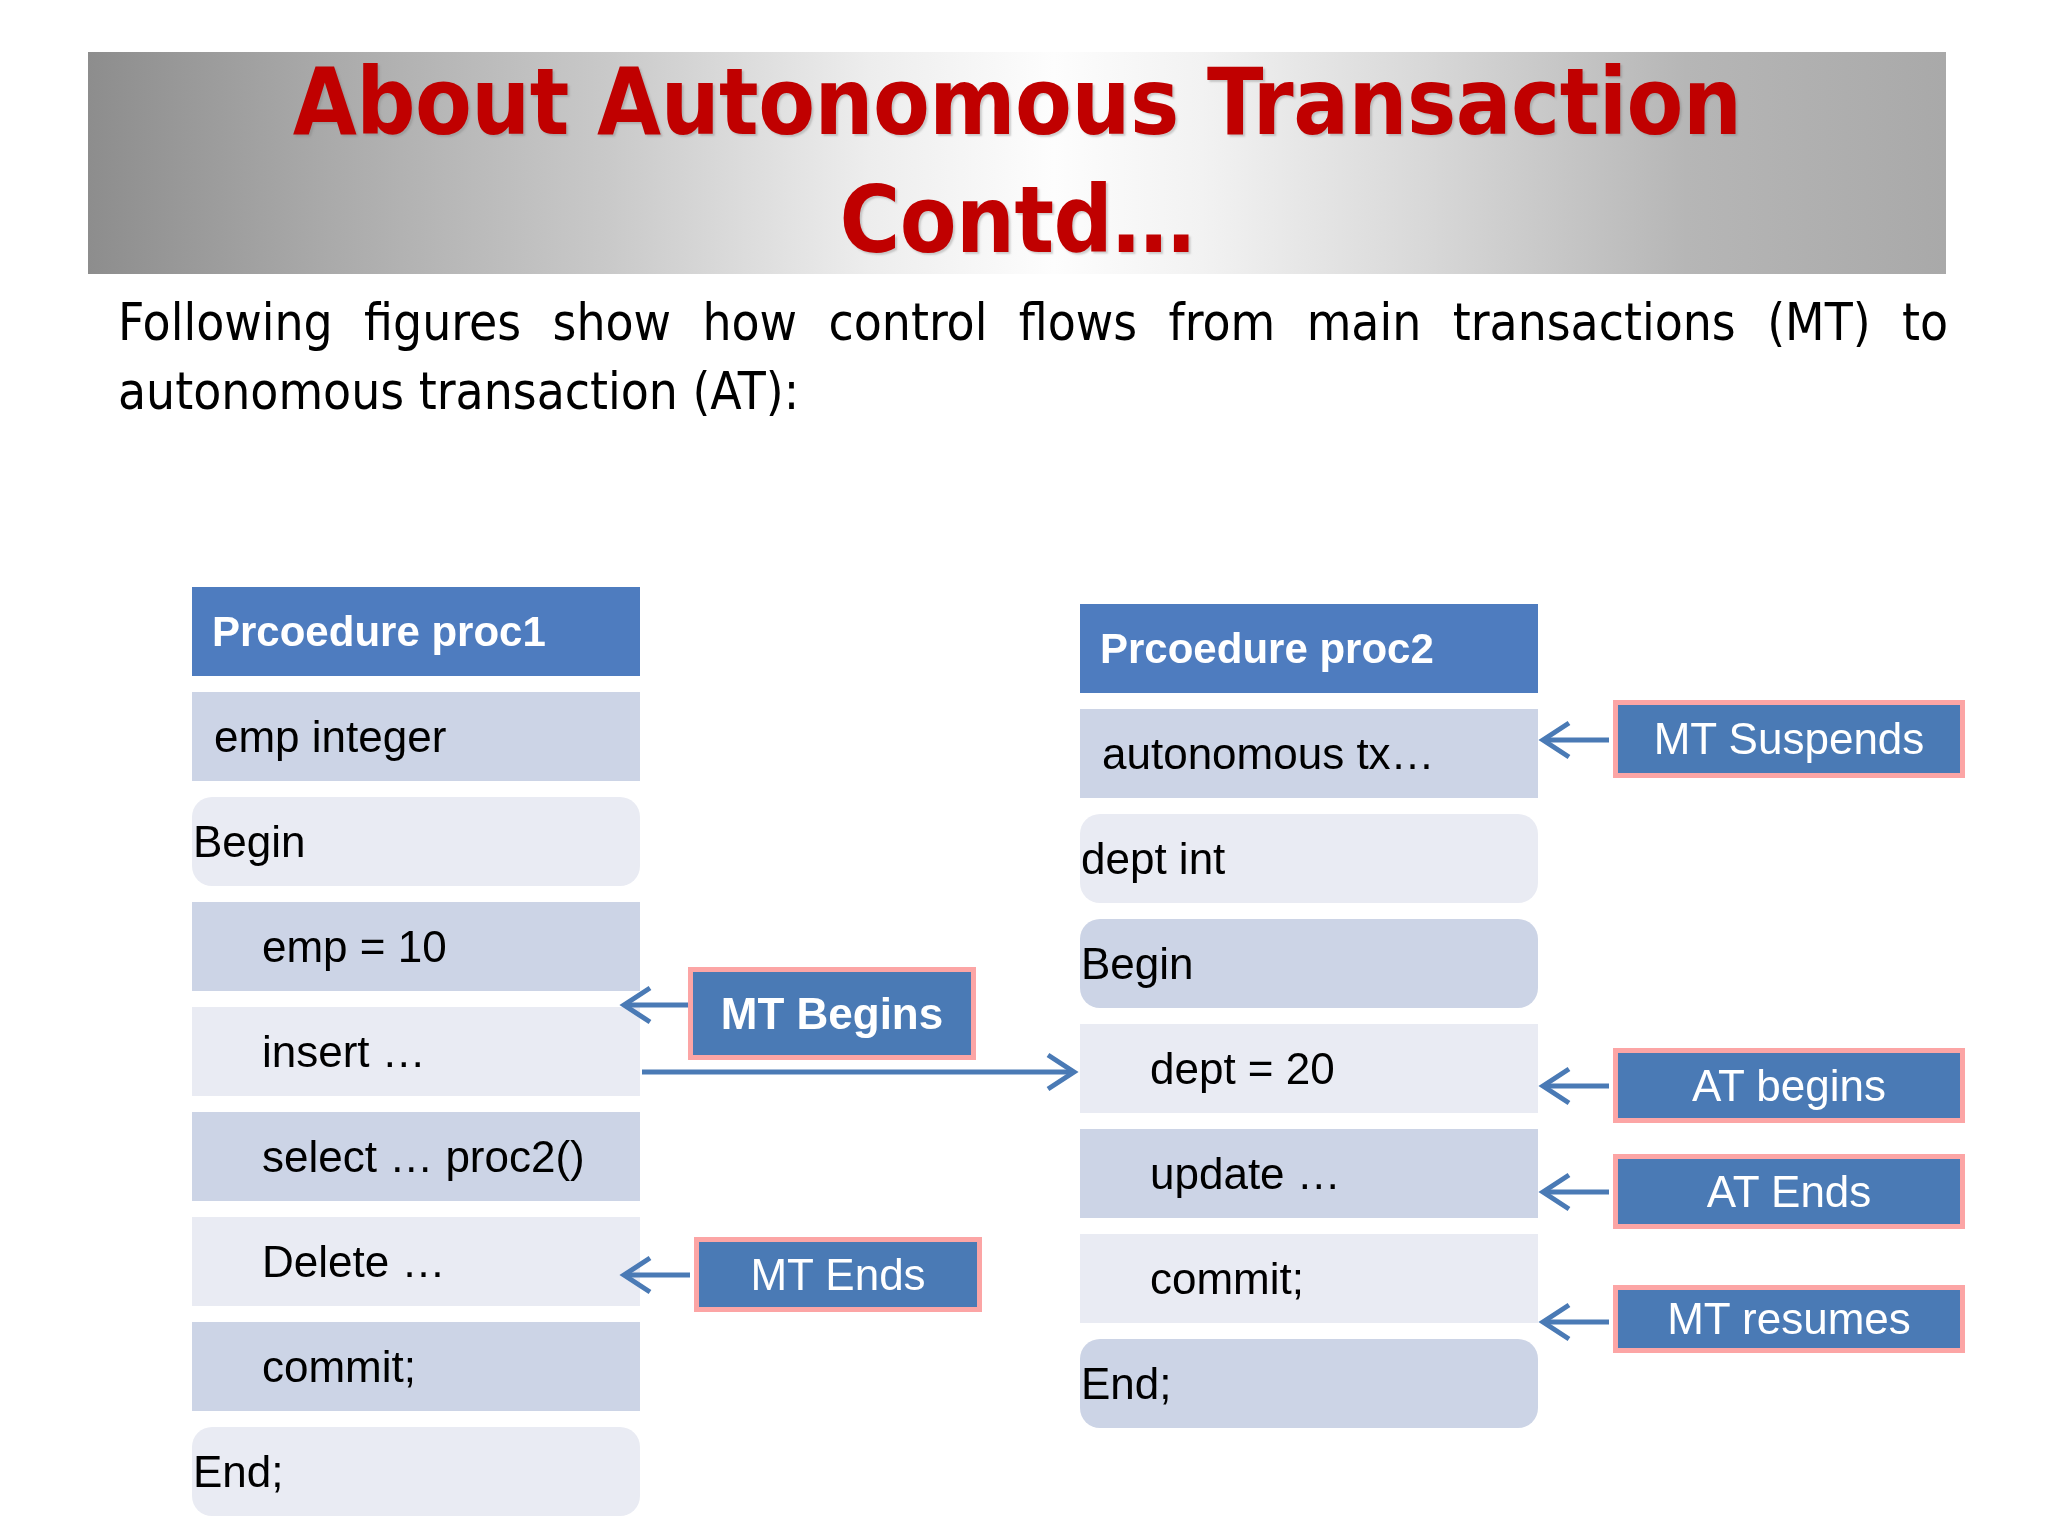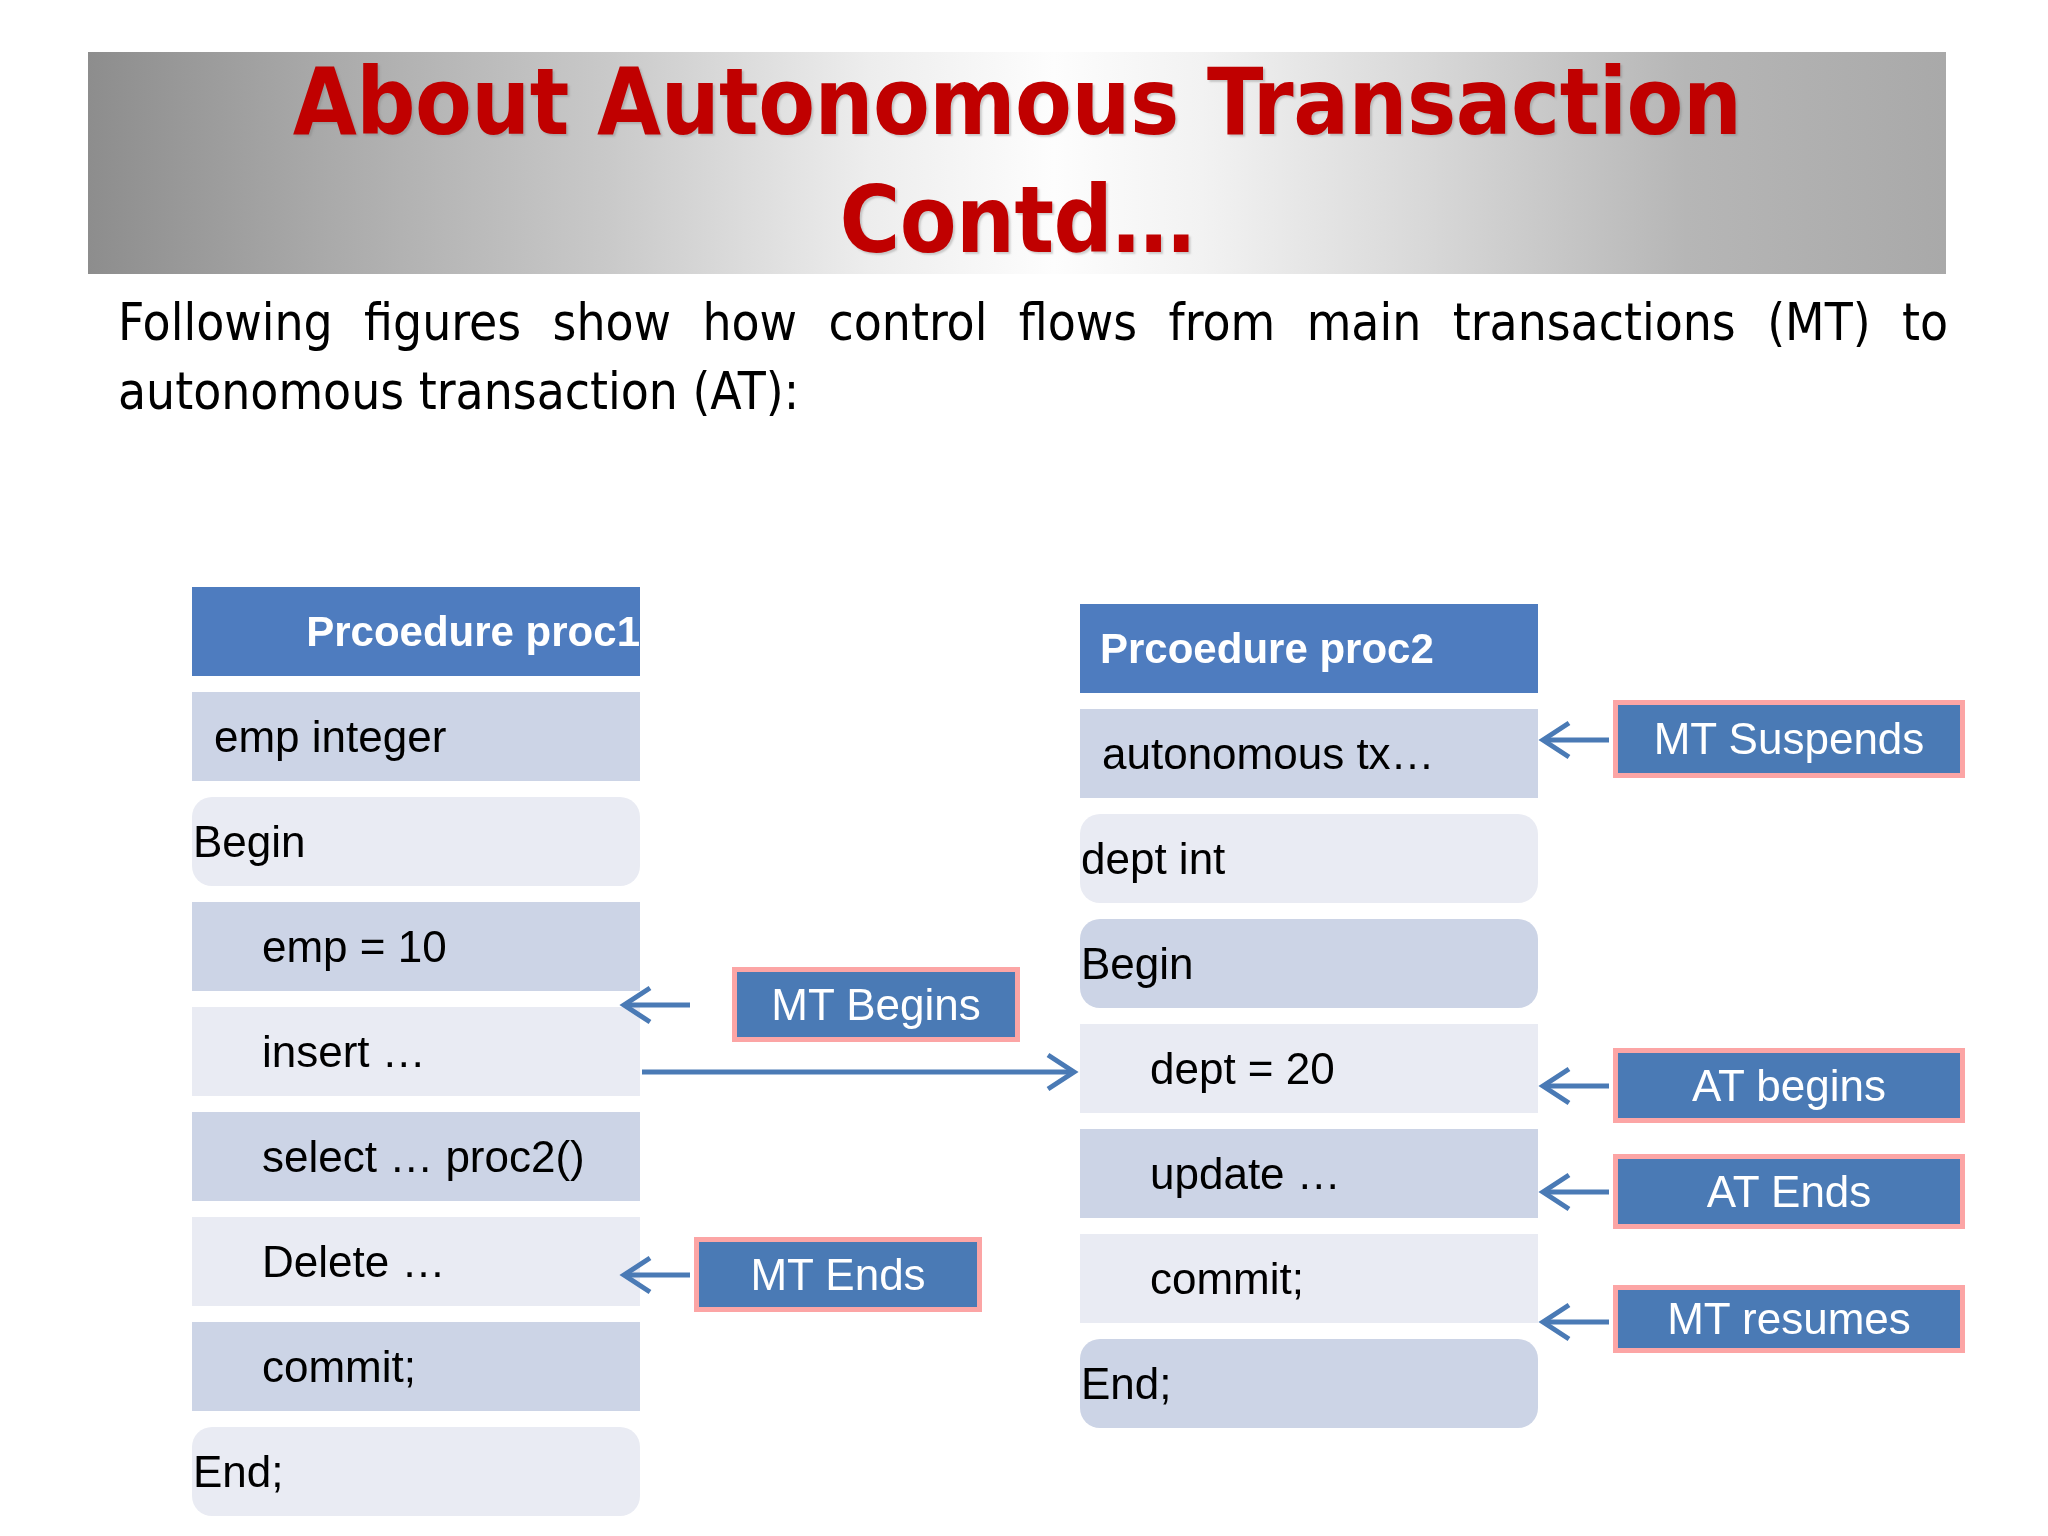--- a/index.html
+++ b/index.html
@@ -91,40 +91,40 @@
     margin-top: 16px;
   }
   .proc-row.dark  { background: #ccd4e6; }
   .proc-row.light { background: #e9ebf3; }
   .proc-row.ind0  { padding-left: 1px; border-radius: 20px; }
   .proc-row.ind1  { padding-left: 22px; }
   .proc-row.ind2  { padding-left: 70px; }
 
   #table-proc1 { left: 192px; top: 587px; width: 448px; }
   #table-proc2 { left: 1080px; top: 604px; width: 458px; }
-  #table-proc1 .proc-header { margin-bottom: 4px; text-align: right; }
+  #table-proc1 .proc-header { margin-bottom: 4px; }
   #table-proc2 .proc-header { margin-bottom: 11px; }
 
   
   .callout {
     position: absolute;
     background: #4a7ab5;
     border: 5px solid #fca5a5;
     color: #ffffff;
     font-size: 44px;
     text-align: center;
     box-sizing: border-box;
     white-space: nowrap;
     overflow: hidden;
     display: flex;
     align-items: center;
     justify-content: center;
   }
 
-  #callout-mt-begins  { left: 732px;  top: 967px;  width: 288px; height: 75px; }
+  #callout-mt-begins  { left: 688px;  top: 967px;  width: 288px; height: 93px; font-weight: bold; }
   #callout-mt-ends    { left: 694px;  top: 1237px; width: 288px; height: 75px; }
   #callout-mt-suspends{ left: 1613px; top: 700px;  width: 352px; height: 78px; }
   #callout-at-begins  { left: 1613px; top: 1048px; width: 352px; height: 75px; }
   #callout-at-ends    { left: 1613px; top: 1154px; width: 352px; height: 75px; }
   #callout-mt-resumes { left: 1613px; top: 1285px; width: 352px; height: 68px; }
 
   
   #arrow-layer {
     position: absolute;
     left: 0; top: 0;

